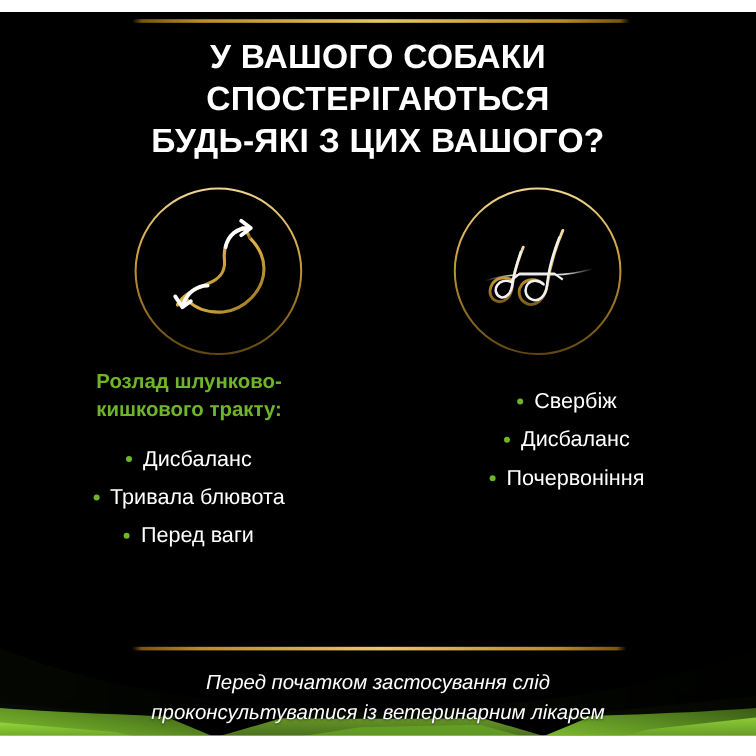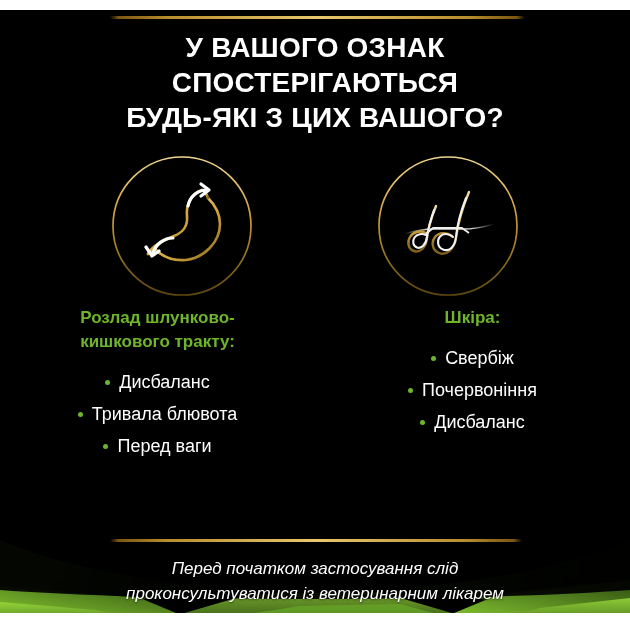--- a/index.html
+++ b/index.html
@@ -130,21 +130,21 @@
 </head>
 <body>
 
 <div id="root">
 
   <div class="stage">
 
     <div class="gold-rule top"></div>
 
     <div class="title">
-      <span class="tline">У ВАШОГО ОЗНАК</span>
+      <span class="tline">У ВАШОГО СОБАКИ</span>
       <span class="tline">СПОСТЕРІГАЮТЬСЯ</span>
       <span class="tline">БУДЬ-ЯКІ З ЦИХ ВАШОГО?</span>
     </div>
 
     <div class="icon-wrap left">
       <svg viewBox="0 0 144 144" xmlns="http://www.w3.org/2000/svg">
         <defs>
           <linearGradient id="ringG" x1="0" y1="0" x2="0" y2="1">
             <stop offset="0%" stop-color="#f0d591"></stop>
             <stop offset="45%" stop-color="#c79a39"></stop>
@@ -230,35 +230,32 @@
             <span class="bullet-text">Тривала блювота</span>
           </div>
           <div class="bullet-row">
             <span class="bullet-dot"></span>
             <span class="bullet-text">Перед ваги</span>
           </div>
         </div>
       </div>
 
       <div class="col">
-        <div class="col-heading">
-          <span class="hl">Шкіра:</span>
-        </div>
         <div class="bullets">
           <div class="bullet-row">
             <span class="bullet-dot"></span>
             <span class="bullet-text">Свербіж</span>
           </div>
           <div class="bullet-row">
             <span class="bullet-dot"></span>
+            <span class="bullet-text">Дисбаланс</span>
+          </div>
+          <div class="bullet-row">
+            <span class="bullet-dot"></span>
             <span class="bullet-text">Почервоніння</span>
-          </div>
-          <div class="bullet-row">
-            <span class="bullet-dot"></span>
-            <span class="bullet-text">Дисбаланс</span>
           </div>
         </div>
       </div>
 
     </div>
 
     <div class="banner">
       <svg viewBox="0 0 630 133" preserveAspectRatio="none" xmlns="http://www.w3.org/2000/svg">
         <defs>
           <linearGradient id="gA" x1="0" y1="0" x2="1" y2="1">

